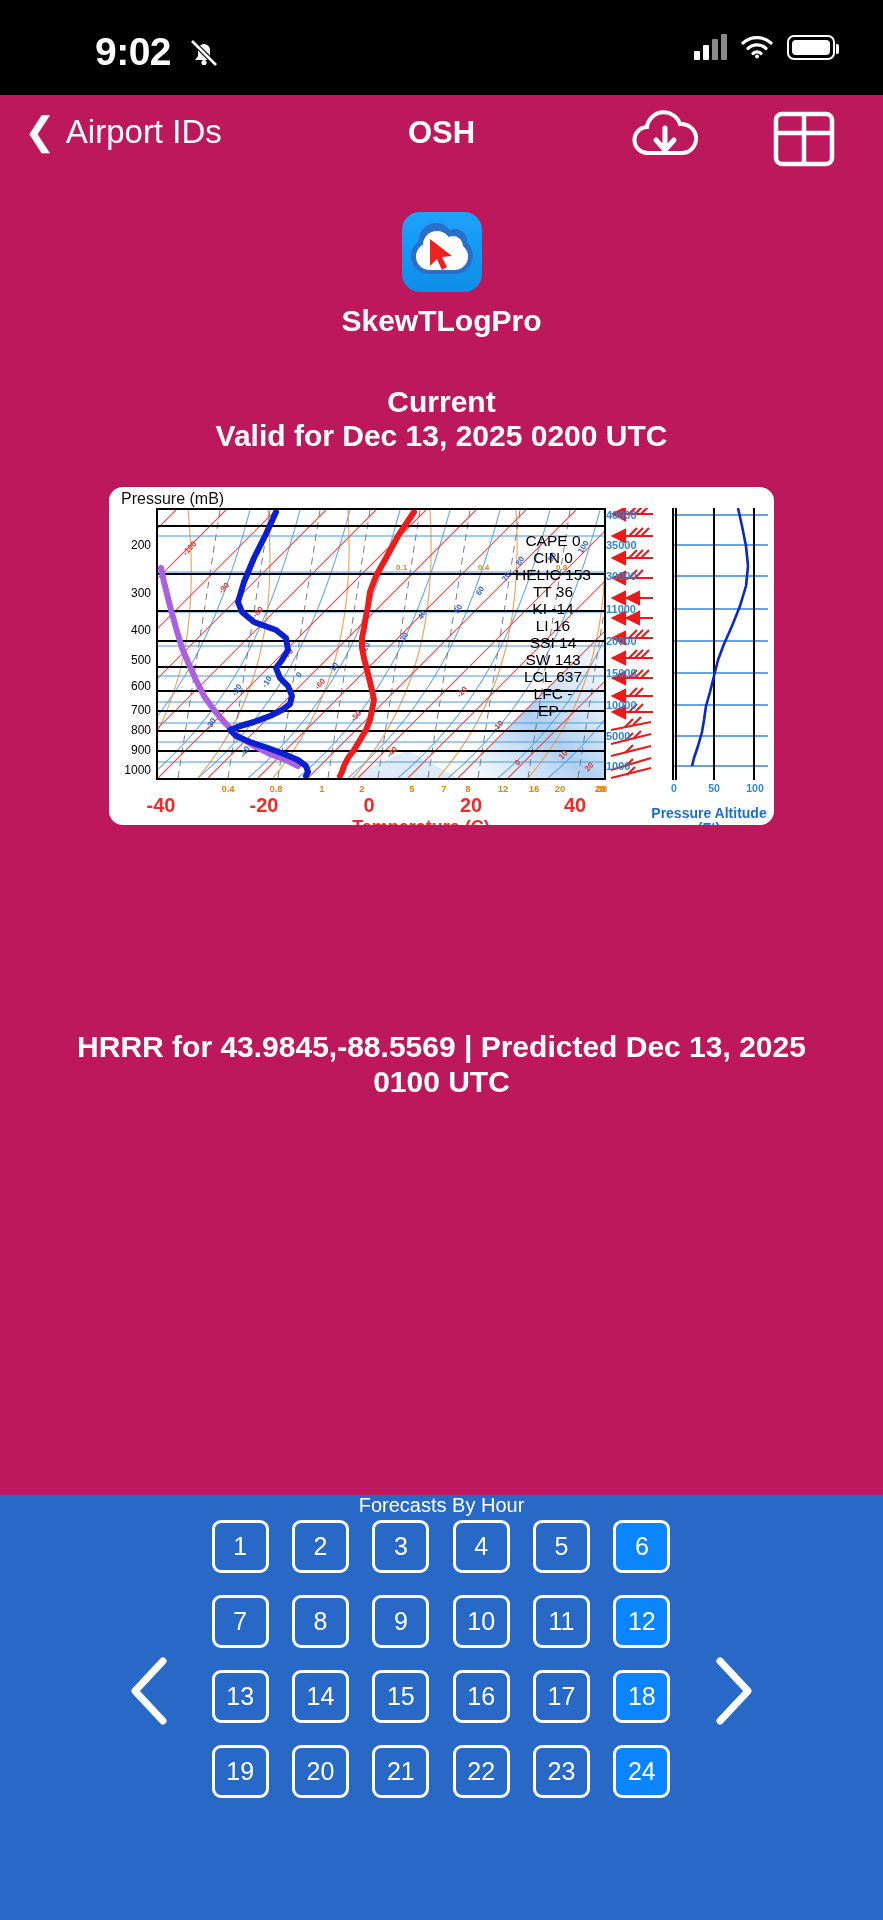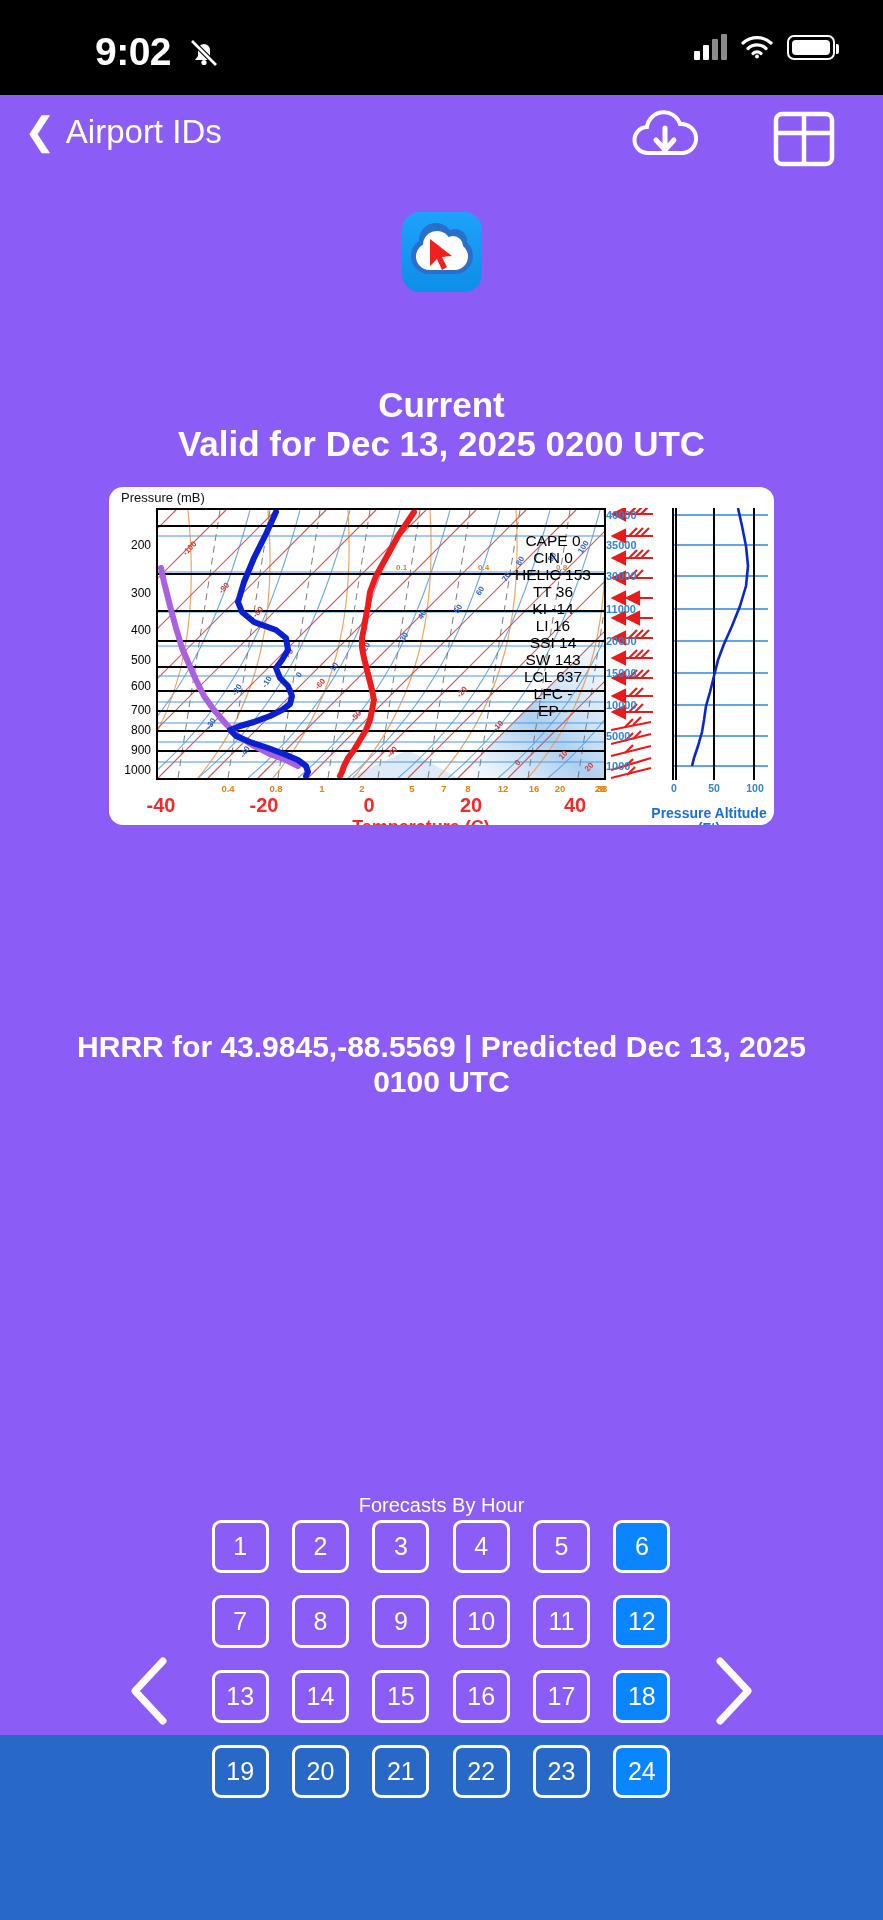--- a/index.html
+++ b/index.html
@@ -2,21 +2,21 @@
 <html><head>
 <meta charset="utf-8">
 <style>
   * { margin:0; padding:0; box-sizing:border-box; }
   html, body {
     width:883px; height:1920px;
     background:#2868c7;
     font-family:"Liberation Sans", sans-serif;
     overflow:hidden;
   }
-  .phone { position:relative; width:883px; height:1735px; background:#8b5cf6; }
+  .phone { position:relative; width:883px; height:1495px; background:#be185d; }
 
   
   .statusbar {
     position:absolute; top:0; left:0; width:883px; height:95px;
     background:#000; color:#fff;
   }
   .sb-time {
     position:absolute; left:95px; top:30px;
     font-size:39px; font-weight:700; letter-spacing:-0.5px;
   }
@@ -86,30 +86,30 @@
     content:""; position:absolute; right:5px; top:-7px; width:20px; height:20px;
     background:#fff; border-radius:50%;
   }
   .app-icon svg.cursor { position:absolute; left:26px; top:26px; }
   .app-name {
     position:absolute; top:304px; left:0; width:883px; text-align:center;
     color:#fff; font-size:30px; font-weight:600;
   }
   .valid-block {
     position:absolute; top:385px; left:0; width:883px; text-align:center;
-    color:#fff; font-size:35px; font-weight:600; line-height:1.12;
+    color:#fff; font-size:30px; font-weight:600; line-height:1.12;
   }
 
   
   .chart-card {
     position:absolute; left:109px; top:487px; width:665px; height:338px;
     background:#fff; border-radius:14px; overflow:hidden;
   }
   .chart-card .axis-title-p {
-    position:absolute; left:12px; top:3px; font-size:13px; color:#111;text-align:right;
+    position:absolute; left:12px; top:3px; font-size:16px; color:#111;text-align:right;
   }
   .plot {
     position:absolute; left:47px; top:21px; width:450px; height:272px;
     border:2.5px solid #000; background:#fff; overflow:hidden;
   }
   .plot svg, .wind svg, .spd svg { display:block; }
   .ylabels { position:absolute; left:0; top:21px; width:46px; height:272px; }
   .ylabels span {
     position:absolute; right:4px; font-size:12px; color:#000; transform:translateY(-50%);
   }
@@ -220,20 +220,21 @@
           <i></i>
         </span>
     </div>
   </div>
 
   <div class="navbar">
     <div class="nav-back">
       <span class="chev">❮</span>
       <span>Airport IDs</span>
     </div>
+    <div class="nav-title">OSH</div>
     <svg class="nav-dl" viewBox="0 0 72 60">
       <path d="M19 46 a13 13 0 0 1 -1 -26 a17 17 0 0 1 33 -3 a12 12 0 0 1 3 29 z" fill="none" stroke="#fff" stroke-width="4"></path>
       <line x1="36" y1="21" x2="36" y2="41" stroke="#fff" stroke-width="5" stroke-linecap="round"></line>
       <path d="M27 33 L36 43 L45 33" fill="none" stroke="#fff" stroke-width="5" stroke-linecap="round" stroke-linejoin="round"></path>
     </svg>
     <svg class="nav-grid" viewBox="0 0 62 56">
       <rect x="3" y="3" width="56" height="50" rx="6" fill="none" stroke="#fff" stroke-width="4.5"></rect>
       <line x1="3" y1="22" x2="59" y2="22" stroke="#fff" stroke-width="4.5"></line>
       <line x1="31" y1="3" x2="31" y2="53" stroke="#fff" stroke-width="4.5"></line>
     </svg>
@@ -241,20 +242,21 @@
 
   <div class="app-icon-wrap">
     <span class="app-icon">
       <span class="cloud-blue"></span>
       <span class="cloud-white"></span>
       <svg class="cursor" width="30" height="34" viewBox="0 0 30 34">
         <path d="M2 1 L2 28 L9 21 L14 32 L19 29 L14 19 L24 18 Z" fill="#f02020"></path>
       </svg>
     </span>
   </div>
+  <div class="app-name">SkewTLogPro</div>
   <div class="valid-block">
     <div>Current</div>
     <div>Valid for Dec 13, 2025 0200 UTC</div>
   </div>
 
   <div class="chart-card">
     <div class="axis-title-p">Pressure (mB)</div>
 
     <div class="ylabels">
       <span style="top:37px">200</span>

